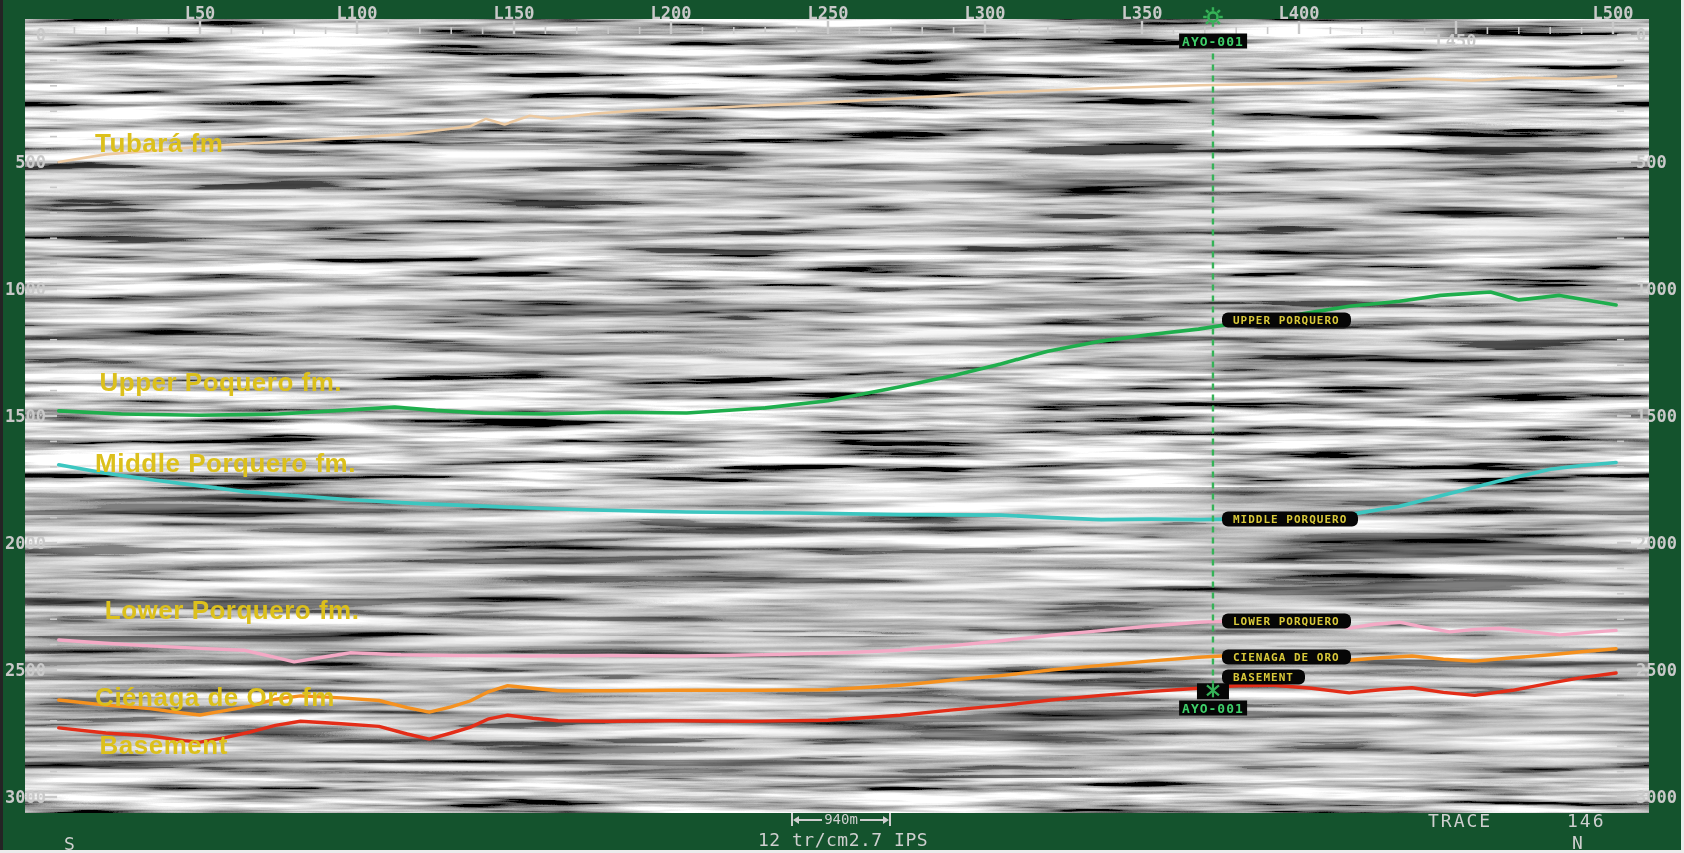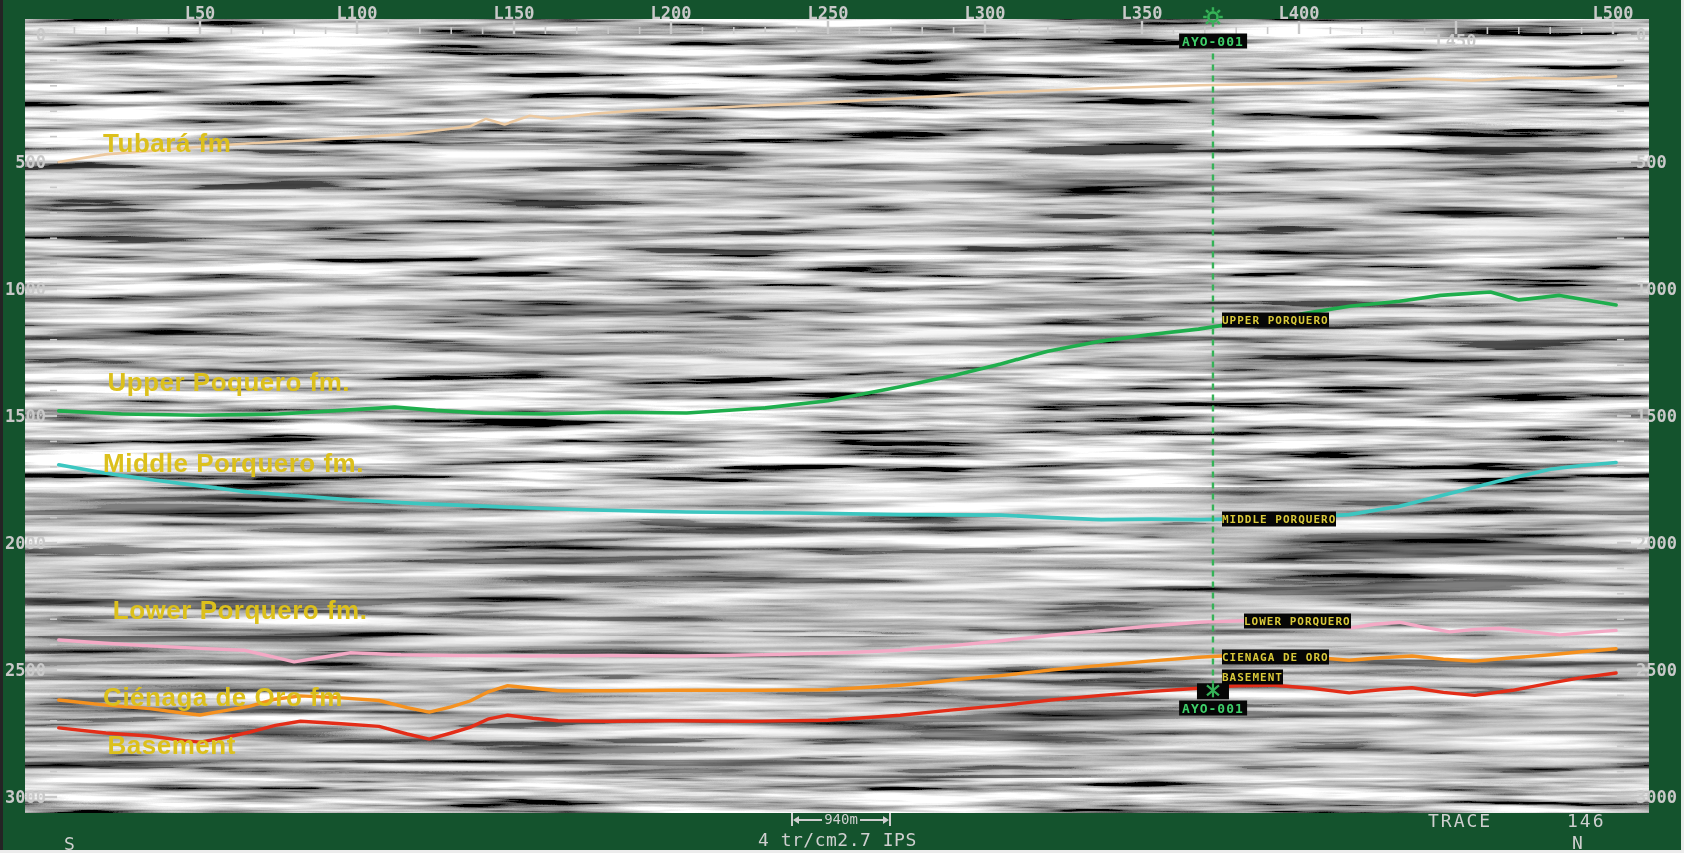--- a/index.html
+++ b/index.html
@@ -10,26 +10,26 @@
   }
   svg{position:absolute;left:0;top:0;}
   .axis-label{
     position:absolute;font:700 17px "DejaVu Sans Mono",monospace;color:#c9c9c9;
     white-space:nowrap;
   }
   .top-lab{transform:translateX(-50%);}
   .left-lab{width:50px;text-align:right;}
   .formation-label{
     position:absolute;font:700 26px "Liberation Sans",sans-serif;color:#dcc01c;
-    transform:translateY(-50%);white-space:nowrap;letter-spacing:.5px;margin-left:8px;
+    transform:translateY(-50%);white-space:nowrap;letter-spacing:.5px;
   }
   .well-tag{
     position:absolute;font:700 11px "DejaVu Sans Mono",monospace;color:#d9c93a;
-    background:#060606;padding:1px 0;transform:translateY(-50%);
-    letter-spacing:1px;white-space:nowrap;
+    background:#060606;padding:1px 11px;transform:translateY(-50%);
+    letter-spacing:1px;white-space:nowrap;border-radius:6px;
   }
   .well-name{
     position:absolute;font:700 13px "DejaVu Sans Mono",monospace;color:#3fd06a;
     background:#060606;padding:0 3px;transform:translate(-50%,-50%);
     letter-spacing:1px;white-space:nowrap;
   }
   .footer-text{
     position:absolute;font:400 18px "DejaVu Sans Mono",monospace;color:#cfcfcf;
     letter-spacing:1.2px;white-space:pre;
   }
@@ -257,27 +257,27 @@
       <div class="well-name" style="left: 1212.96px; top: 41px;">AYO-001</div>
       <div class="well-name" style="left: 1212.96px; top: 708px;">AYO-001</div>
       <div class="formation-label" style="left: 95.124px; top: 142.95px;">Tubará fm</div>
       <div class="formation-label" style="left: 99.52px; top: 381.964px;">Upper Poquero fm.</div>
       <div class="formation-label" style="left: 95.124px; top: 462.99px;">Middle Porquero fm.</div>
       <div class="formation-label" style="left: 104.858px; top: 610.056px;">Lower Porquero fm.</div>
       <div class="formation-label" style="left: 95.124px; top: 696.924px;">Ciénaga de Oro fm</div>
       <div class="formation-label" style="left: 99.52px; top: 744.93px;">Basement</div>
       <div class="well-tag" style="left: 1221.96px; top: 319.988px;">UPPER PORQUERO</div>
       <div class="well-tag" style="left: 1221.96px; top: 518.87px;">MIDDLE PORQUERO</div>
-      <div class="well-tag" style="left: 1221.96px; top: 621.232px; margin-left: 22px;">LOWER PORQUERO</div>
+      <div class="well-tag" style="left: 1221.96px; top: 621.232px;">LOWER PORQUERO</div>
       <div class="well-tag" style="left: 1221.96px; top: 656.792px;">CIENAGA DE ORO</div>
       <div class="well-tag" style="left: 1221.96px; top: 677.112px;">BASEMENT</div>
     </div>
 
   <div class="footer-text" id="footer-south">S</div>
-  <div class="footer-text" id="footer-params">4 tr/cm2.7 IPS</div>
+  <div class="footer-text" id="footer-params">12 tr/cm2.7 IPS</div>
   <div class="footer-text" id="footer-trace">TRACE 146</div>
   <div class="footer-text" id="footer-north">N</div>
 
   <div class="scalebar">
     <span class="sb-tick"></span>
     <span class="sb-ah l"></span>
     <span class="sb-line"></span>
     <span class="sb-label">940m</span>
     <span class="sb-line"></span>
     <span class="sb-ah r"></span>

